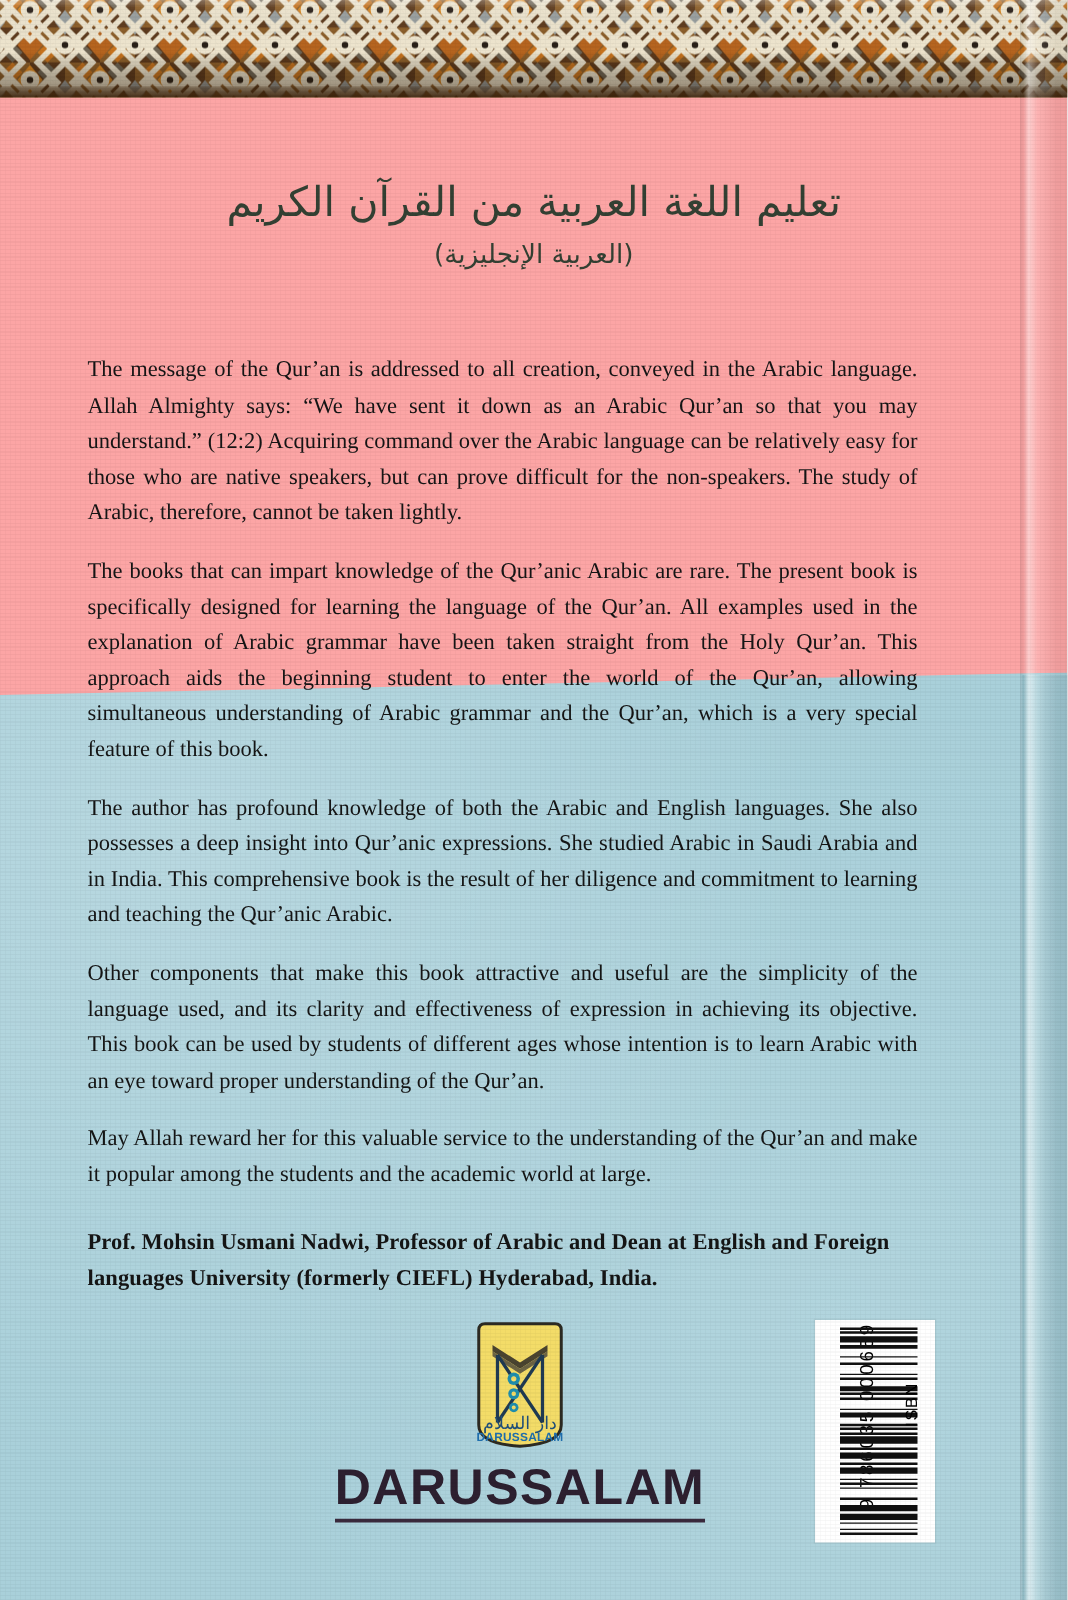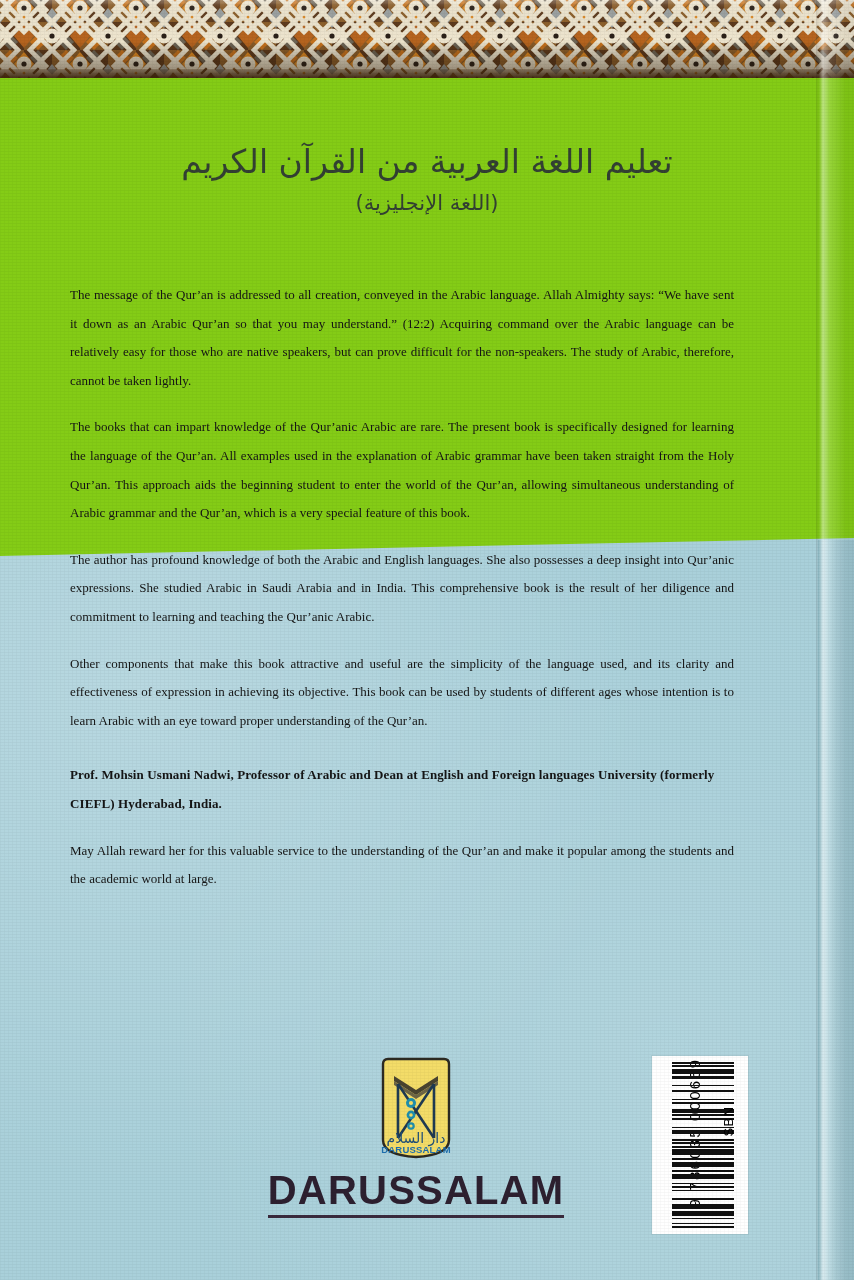--- a/index.html
+++ b/index.html
@@ -11,21 +11,21 @@
     width: 854px;
     height: 1280px;
     overflow: hidden;
     font-family: "Liberation Serif", serif;
   }
 
   #cover {
     position: relative;
     width: 854px;
     height: 1280px;
-    background: #84cc16;
+    background: #fca5a5;
     overflow: hidden;
   }
 
   
   #blue-panel {
     position: absolute;
     left: 0;
     top: 520px;
     width: 854px;
     height: 760px;
@@ -126,21 +126,21 @@
 
   
   #copy {
     position: absolute;
     left: 70px;
     top: 281px;
     width: 664px;
   }
   .para {
     font-family: "Liberation Serif", serif;
-    font-size: 13px;
+    font-size: 18px;
     line-height: 28.6px;
     color: #151515;
     text-align: justify;
     margin: 0 0 18px 0;
     -webkit-hyphens: none;
     hyphens: none;
   }
   .para:last-child { margin-bottom: 0; }
   .para.attribution {
     font-weight: bold;
@@ -311,30 +311,30 @@
     </svg>
     <div class="glint"></div>
     <div class="shade"></div>
   </div>
 
   <div id="spine-edge-blue"></div>
   <div id="spine-edge"></div>
 
   <div id="arabic-title-block">
     <div id="arabic-title">تعليم اللغة العربية من القرآن الكريم</div>
-    <div id="arabic-subtitle">(اللغة الإنجليزية)</div>
+    <div id="arabic-subtitle">(العربية الإنجليزية)</div>
   </div>
 
   <div id="copy">
     <p class="para">The message of the Qur’an is addressed to all creation, conveyed in the Arabic language. Allah Almighty says: “We have sent it down as an Arabic Qur’an so that you may understand.” (12:2) Acquiring command over the Arabic language can be relatively easy for those who are native speakers, but can prove difficult for the non-speakers. The study of Arabic, therefore, cannot be taken lightly.</p>
     <p class="para">The books that can impart knowledge of the Qur’anic Arabic are rare. The present book is specifically designed for learning the language of the Qur’an. All examples used in the explanation of Arabic grammar have been taken straight from the Holy Qur’an. This approach aids the beginning student to enter the world of the Qur’an, allowing simultaneous understanding of Arabic grammar and the Qur’an, which is a very special feature of this book.</p>
     <p class="para">The author has profound knowledge of both the Arabic and English languages. She also possesses a deep insight into Qur’anic expressions. She studied Arabic in Saudi Arabia and in India. This comprehensive book is the result of her diligence and commitment to learning and teaching the Qur’anic Arabic.</p>
     <p class="para">Other components that make this book attractive and useful are the simplicity of the language used, and its clarity and effectiveness of expression in achieving its objective. This book can be used by students of different ages whose intention is to learn Arabic with an eye toward proper understanding of the Qur’an.</p>
+    <p class="para">May Allah reward her for this valuable service to the understanding of the Qur’an and make it popular among the students and the academic world at large.</p>
     <p class="para attribution">Prof. Mohsin Usmani Nadwi, Professor of Arabic and Dean at English and Foreign languages University (formerly CIEFL) Hyderabad, India.</p>
-    <p class="para">May Allah reward her for this valuable service to the understanding of the Qur’an and make it popular among the students and the academic world at large.</p>
   </div>
 
   <div id="publisher">
     <div id="logo-mark">
       <svg width="82" height="104" viewBox="0 0 82 104">
         <path d="M8,8 Q8,3 13,3 L69,3 Q74,3 74,8 L74,84 Q74,99 41,101 Q8,99 8,84 Z" fill="#f3dc68" stroke="#2c2a22" stroke-width="2.4"></path>
 
         <path d="M41,34 L19,20 L19,25 L41,39 L63,25 L63,20 Z" fill="#4a4430"></path>
         <path d="M41,39 L19,25 L19,29 L41,43 L63,29 L63,25 Z" fill="#6d6545"></path>
 

